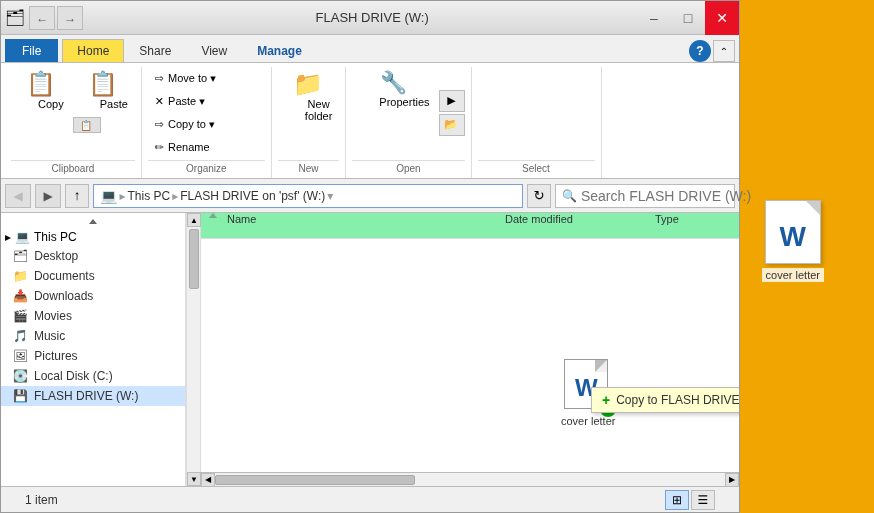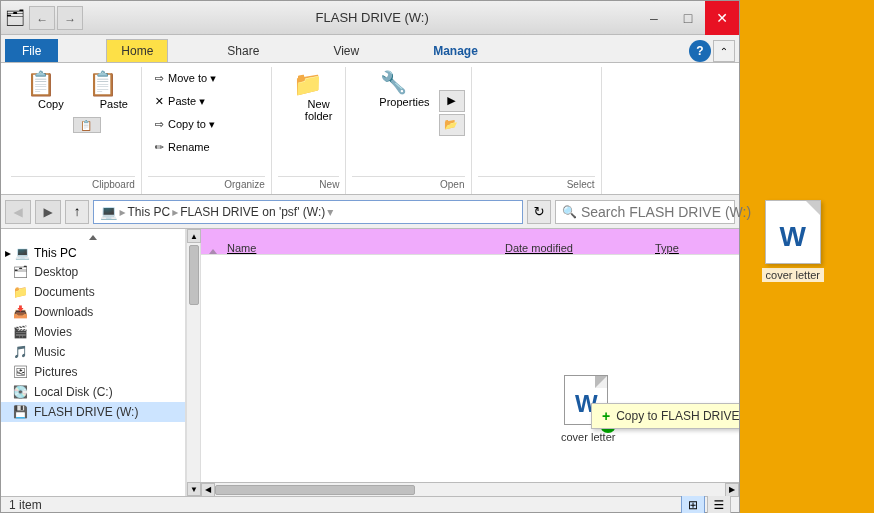--- a/index.html
+++ b/index.html
@@ -12,30 +12,30 @@
     .title-bar { height: 34px; background: linear-gradient(to bottom, #f0f0f0, #d8d8d8); display: flex; align-items: stretch; border-bottom: 1px solid #bbb; }
     .title-bar-left { display: flex; align-items: center; padding: 0 4px; gap: 4px; }
     .title-bar-left .nav-icons { display: flex; gap: 2px; }
     .title-bar-center { flex: 1; display: flex; align-items: center; justify-content: center; }
     .title-bar-center .drive-tools-tab { background: #ffd700; border: 1px solid #bbb; border-bottom: none; padding: 4px 16px; font-size: 12px; color: #333; font-weight: normal; position: relative; top: 1px; }
     .title-bar-title { font-size: 13px; color: #333; margin-left: 20px; }
     .title-bar-controls { display: flex; align-items: center; }
     .title-bar-controls button { width: 34px; height: 34px; border: none; background: transparent; cursor: pointer; font-size: 14px; color: #555; display: flex; align-items: center; justify-content: center; }
 
     
-    .ribbon-tabs { height: 28px; background: #f0f0f0; display: flex; align-items: flex-end; padding-left: 4px; border-bottom: 1px solid #bbb; gap: 44px; }
+    .ribbon-tabs { height: 28px; background: #f0f0f0; display: flex; align-items: flex-end; padding-left: 4px; border-bottom: 1px solid #bbb; }
     .ribbon-tab { padding: 4px 14px; font-size: 12px; cursor: pointer; border: 1px solid transparent; border-bottom: none; color: #333; }
     .ribbon-tab.active { background: #fde047; border-color: #bbb; border-bottom-color: white; font-weight: normal; }
     .ribbon-tab.file-tab { background: #1a6bb5; color: white; padding: 4px 16px; margin-right: 4px; }
 
     
     .ribbon { background: white; border-bottom: 1px solid #bbb; display: flex; padding: 4px 4px 0 4px; }
     .ribbon-group { display: flex; flex-direction: column; border-right: 1px solid #ddd; padding: 0 6px 4px 6px; min-width: 60px; }
     .ribbon-group-content { display: flex; flex: 1; gap: 2px; }
-    .ribbon-group-label { font-size: 10px; color: #666; text-align: right; margin-top: 18px; border-top: 1px solid #ddd; padding-top: 2px; }
+    .ribbon-group-label { font-size: 10px; color: #666; text-align: center; margin-top: 2px; border-top: 1px solid #ddd; padding-top: 2px; }
 
     
     .ribbon-btn-large { display: flex; flex-direction: column; align-items: center; padding: 4px 6px; cursor: pointer; border: 1px solid transparent; min-width: 44px; }
     .ribbon-btn-large .icon { font-size: 24px; line-height: 1; }
     .ribbon-btn-large .label { font-size: 11px; margin-top: 2px; text-align: center; margin-left: 20px; }
 
     .ribbon-btn-small { display: flex; align-items: center; padding: 2px 6px; cursor: pointer; border: 1px solid transparent; gap: 4px; white-space: nowrap; font-size: 11px; height: 22px; }
 
     .ribbon-group-vertical { display: flex; flex-direction: column; gap: 1px; flex: 1; }
     .select-btn { display: flex; align-items: center; gap: 6px; padding: 2px 4px; cursor: pointer; font-size: 11px; height: 22px; }
@@ -60,35 +60,35 @@
     .content { flex: 1; display: flex; overflow: hidden; }
 
     
     .sidebar { width: 200px; background: white; border-right: 1px solid #ddd; overflow-y: auto; padding: 4px 0; }
     .sidebar-item { display: flex; align-items: center; padding: 3px 8px 3px 12px; gap: 6px; cursor: pointer; font-size: 12px; color: #333; }
     .sidebar-item.active { background: #cce4ff; }
     .sidebar-section { display: flex; align-items: center; padding: 4px 4px 2px 4px; gap: 4px; font-size: 12px; cursor: pointer; }
 
     
     .file-list { flex: 1; background: white; display: flex; flex-direction: column; position: relative; }
-    .file-list-header { display: flex; align-items: flex-end; height: 26px; background: #f0abfc; border-bottom: 1px solid #ddd; padding: 0 8px; text-decoration: underline; }
+    .file-list-header { display: flex; align-items: flex-start; height: 26px; background: #86efac; border-bottom: 1px solid #ddd; padding: 0 8px; }
     .col-header { font-size: 11px; color: #333; padding: 0 4px; cursor: pointer; }
     .col-name { flex: 1; }
     .col-date { width: 150px; }
     .col-type { width: 80px; }
     .file-list-content { flex: 1; position: relative; overflow: hidden; }
     .file-icon-dragging { position: absolute; left: 360px; top: 120px; display: flex; flex-direction: column; align-items: center; cursor: grabbing; }
     .drag-label { font-size: 11px; color: #333; margin-top: 2px; }
 
     .copy-tooltip { position: absolute; left: 390px; top: 148px; background: #ffffd0; border: 1px solid #bbb; padding: 4px 10px; font-size: 12px; color: #333; white-space: nowrap; display: flex; align-items: center; gap: 6px; box-shadow: 2px 2px 4px rgba(0,0,0,0.2); }
     .copy-tooltip .plus-icon { color: #00a000; font-weight: bold; font-size: 14px; }
     .scroll-arrow { width: 14px; height: 14px; background: #e0e0e0; border: 1px solid #bbb; display: flex; align-items: center; justify-content: center; font-size: 8px; cursor: pointer; }
 
     
-    .status-bar { height: 16px; background: #f0f0f0; border-top: 1px solid #bbb; display: flex; align-items: center; padding: 0 8px; justify-content: space-between; }
+    .status-bar { height: 26px; background: #f0f0f0; border-top: 1px solid #bbb; display: flex; align-items: center; padding: 0 24px; justify-content: space-between; }
     .status-text { font-size: 12px; color: #333; }
     .view-buttons { display: flex; gap: 2px; }
     .view-btn { width: 24px; height: 20px; border: 1px solid #bbb; background: #e8e8e8; cursor: pointer; display: flex; align-items: center; justify-content: center; font-size: 12px; }
     .view-btn.active { background: #cce4ff; border-color: #7aa0d4; }
 
     
     .h-scroll { height: 14px; background: #f0f0f0; display: flex; align-items: center; border-top: 1px solid #bbb; }
     .h-scroll-arrow { width: 14px; height: 14px; background: #e0e0e0; border: 1px solid #bbb; display: flex; align-items: center; justify-content: center; font-size: 8px; cursor: pointer; }
     .h-scroll-track { flex: 1; height: 14px; background: #f0f0f0; position: relative; }
     .h-scroll-thumb { position: absolute; left: 0; top: 2px; width: 200px; height: 10px; background: #c0c0c0; border: 1px solid #aaa; border-radius: 2px; }

